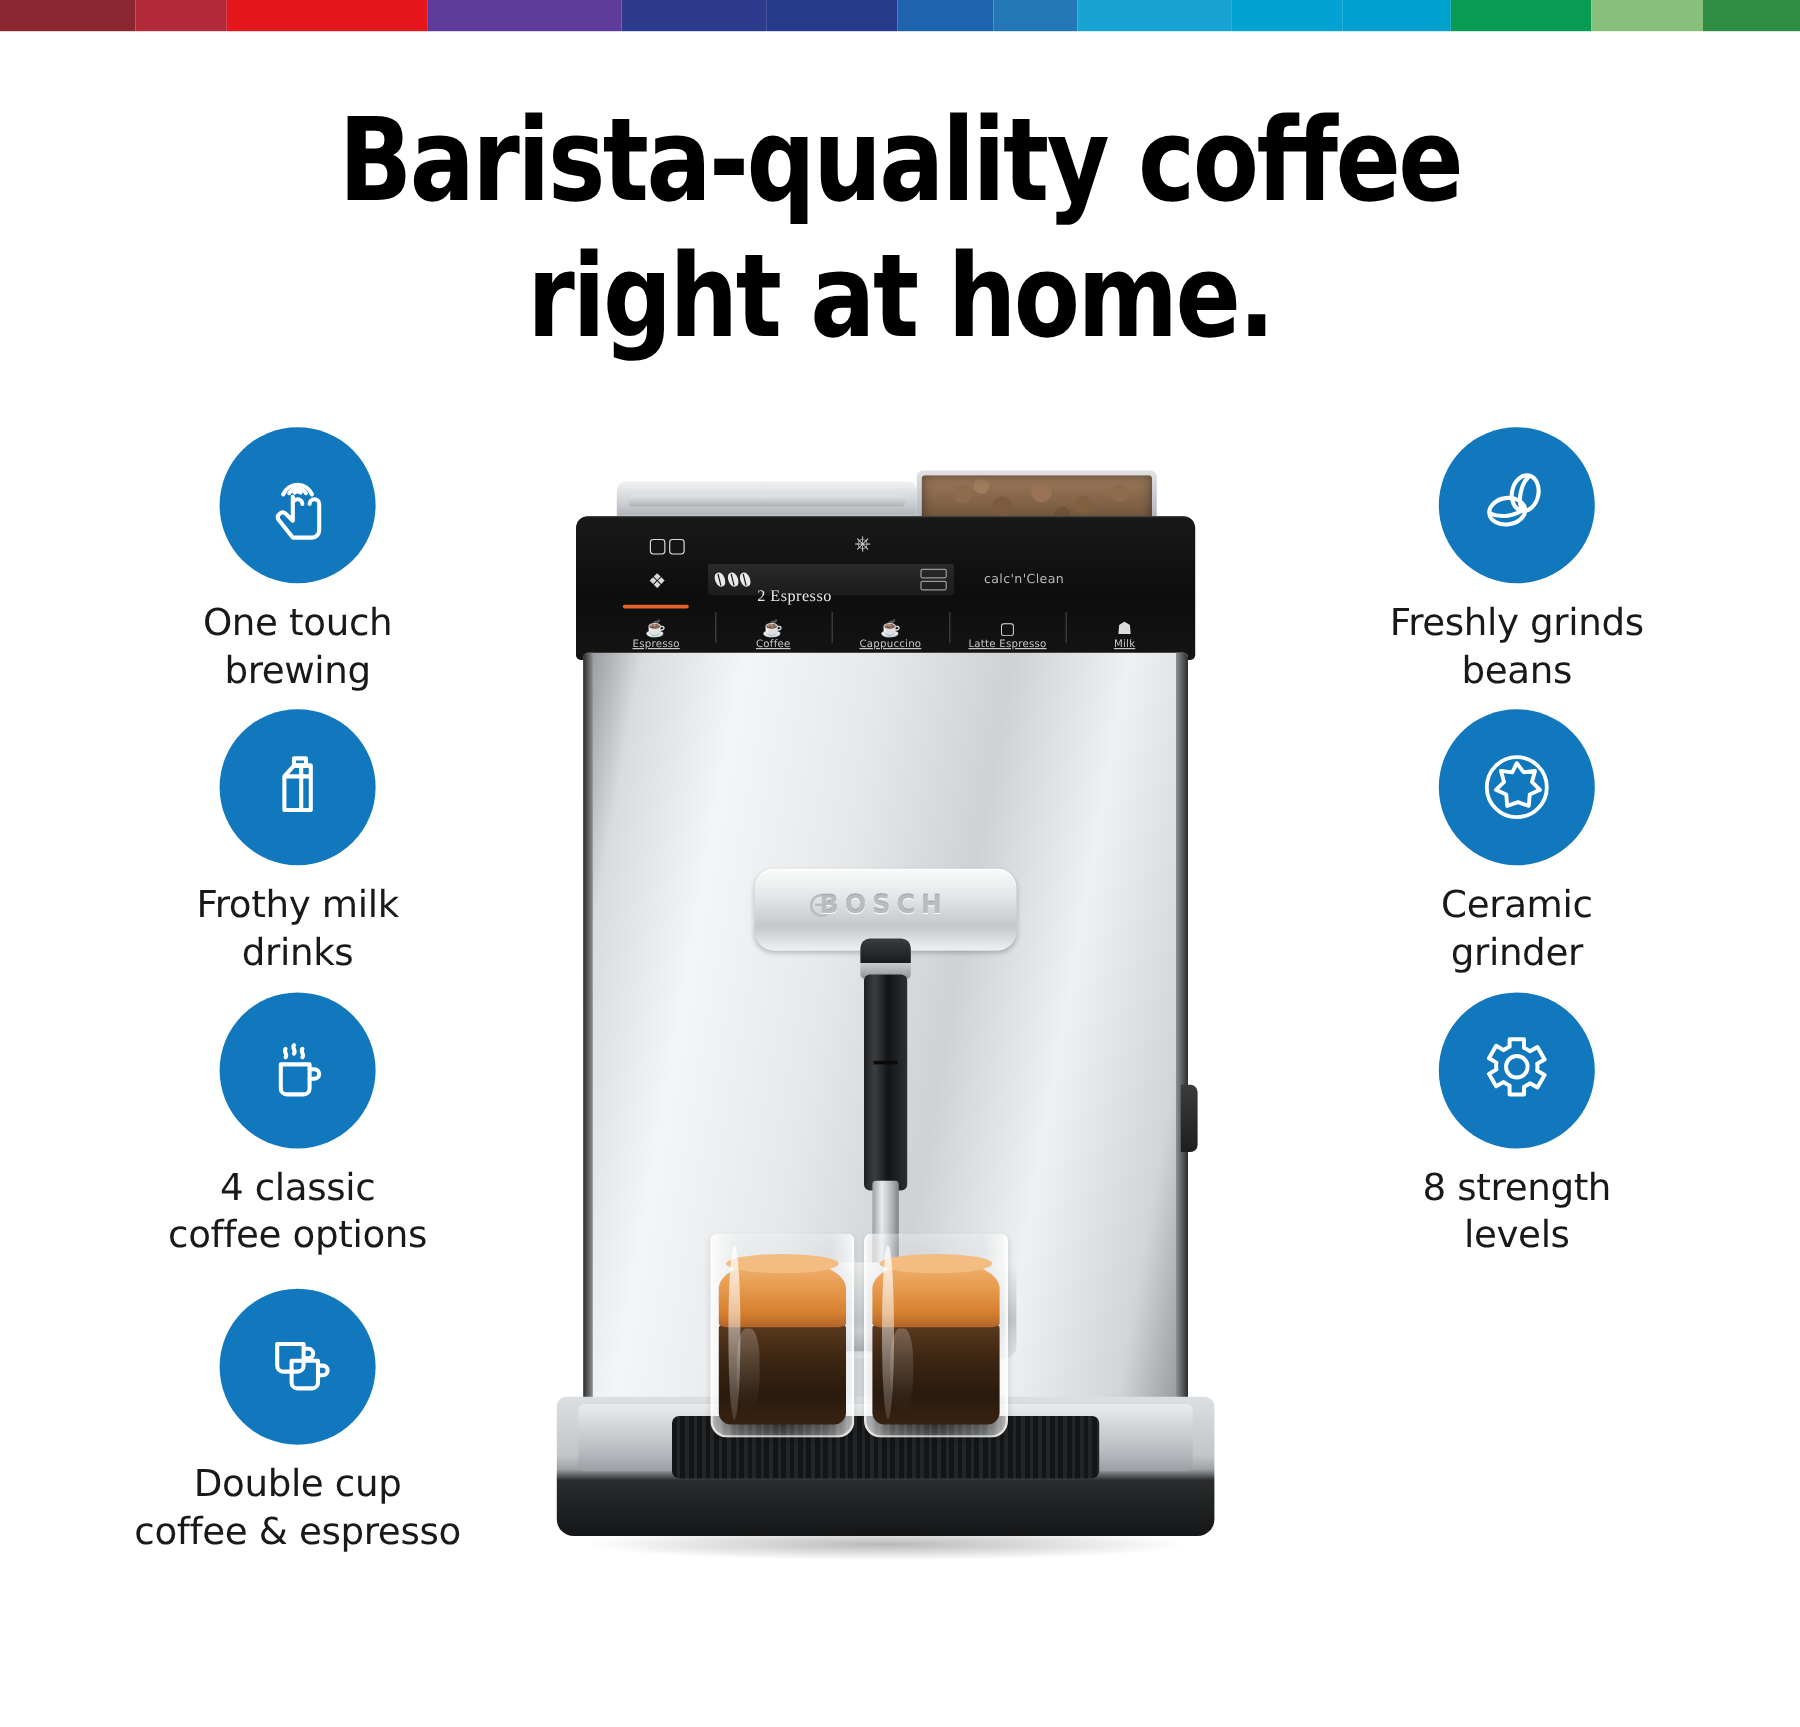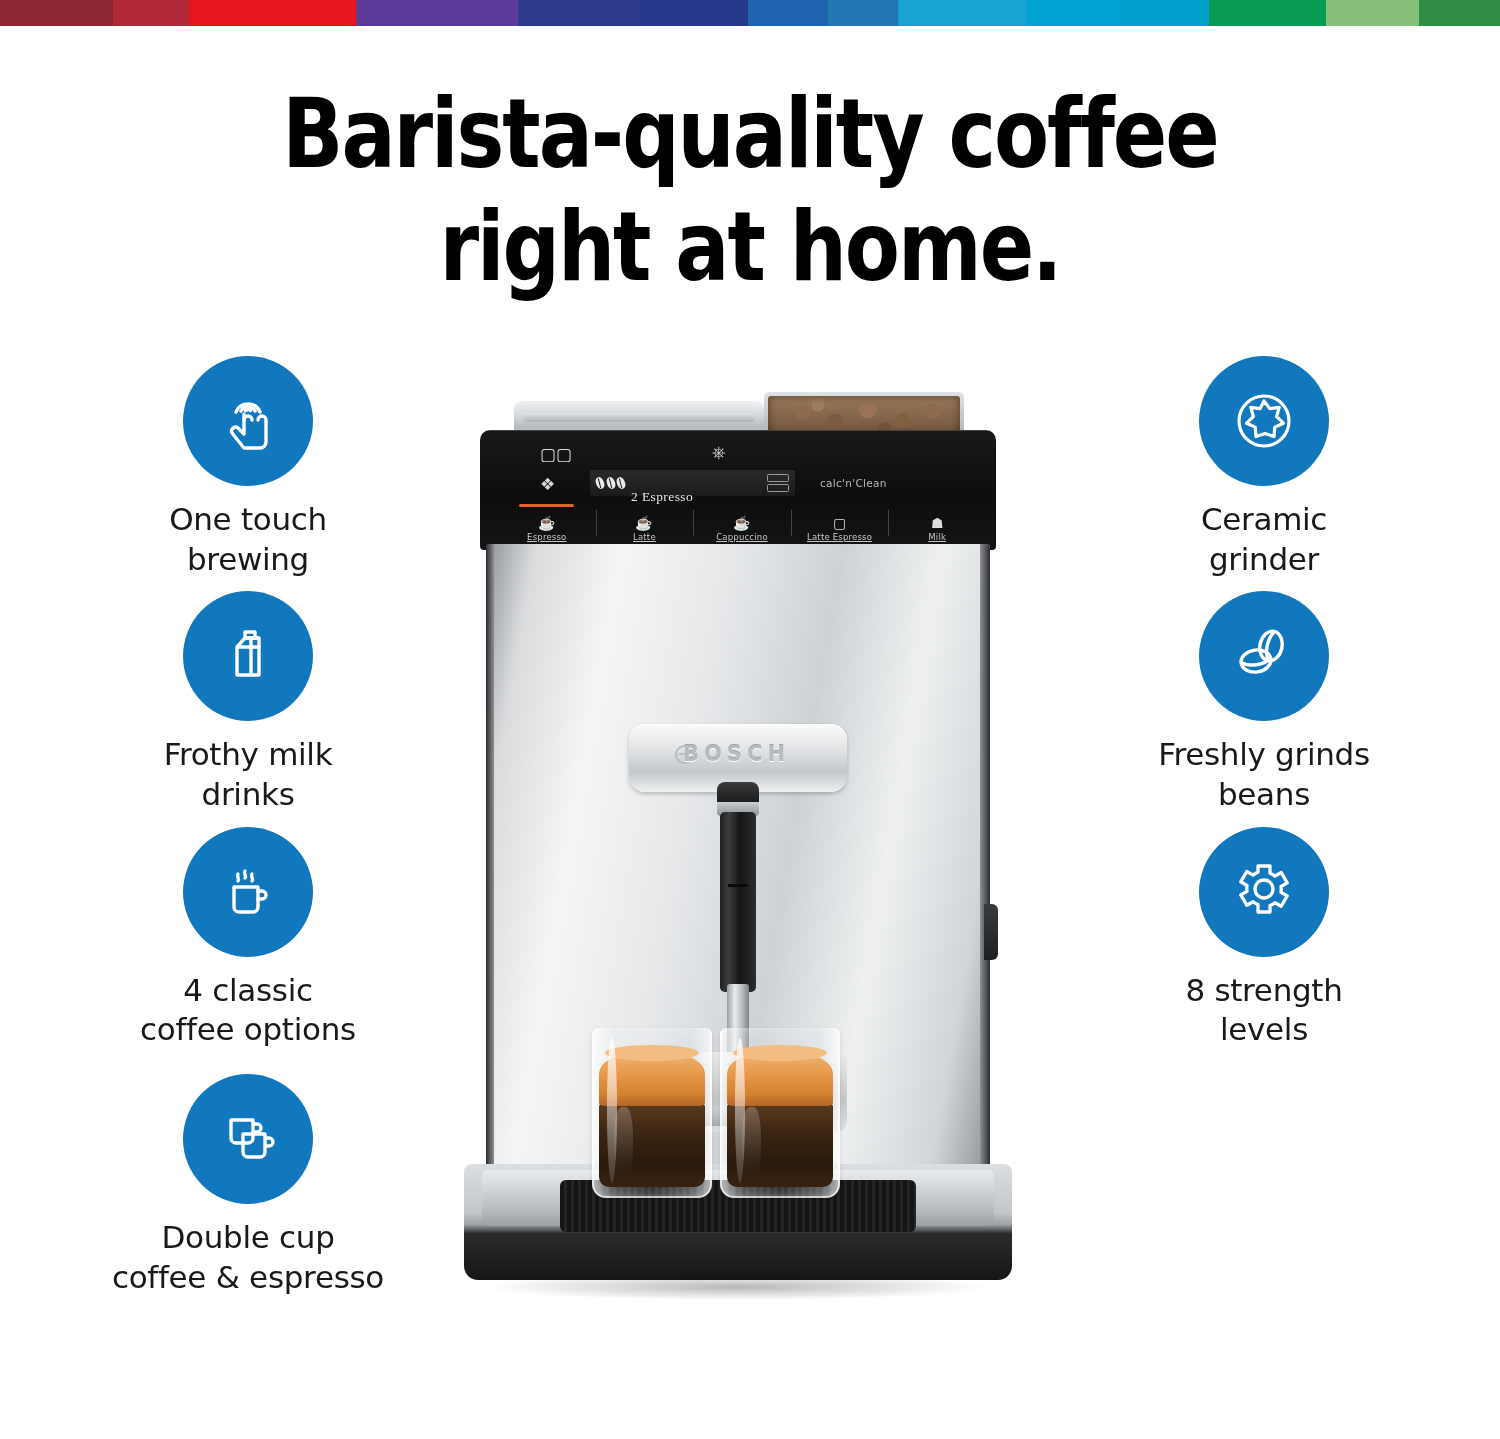--- a/index.html
+++ b/index.html
@@ -381,43 +381,43 @@
 coffee &amp; espresso</div>
   </div>
 
 </div>
 
 <div class="feat-col right">
 
   <div class="feature">
     <div class="badge" style="background: rgb(17, 120, 190);">
       <svg width="74" height="74" viewBox="0 0 74 74" aria-hidden="true">
-        <g fill="none" stroke="#fff" stroke-width="3.2" stroke-linejoin="round">
-          <circle cx="37" cy="37" r="25"></circle>
-          <path d="M37 17l5.8 7.6 9.4-1.2-2.6 9.2 6.8 6.6-8.6 3.9-.8 9.5-9-3.2-9 3.2-.8-9.5-8.6-3.9 6.8-6.6-2.6-9.2 9.4 1.2z"></path>
-        </g>
-      </svg>
-    </div>
-    <div class="feat-label">Ceramic
-grinder</div>
-  </div>
-
-  <div class="feature">
-    <div class="badge" style="background: rgb(17, 120, 190);">
-      <svg width="74" height="74" viewBox="0 0 74 74" aria-hidden="true">
         <g fill="none" stroke="#fff" stroke-width="3.4" stroke-linecap="round" stroke-linejoin="round">
           <ellipse cx="44" cy="27" rx="11" ry="15" transform="rotate(12 44 27)"></ellipse>
           <path d="M44 13c-5 7-5 21 0 28" transform="rotate(12 44 27)"></path>
           <ellipse cx="29" cy="42" rx="15" ry="11" transform="rotate(-8 29 42)"></ellipse>
           <path d="M15 42c7 5 21 5 28 0" transform="rotate(-8 29 42)"></path>
         </g>
       </svg>
     </div>
     <div class="feat-label">Freshly grinds
 beans</div>
+  </div>
+
+  <div class="feature">
+    <div class="badge" style="background: rgb(17, 120, 190);">
+      <svg width="74" height="74" viewBox="0 0 74 74" aria-hidden="true">
+        <g fill="none" stroke="#fff" stroke-width="3.2" stroke-linejoin="round">
+          <circle cx="37" cy="37" r="25"></circle>
+          <path d="M37 17l5.8 7.6 9.4-1.2-2.6 9.2 6.8 6.6-8.6 3.9-.8 9.5-9-3.2-9 3.2-.8-9.5-8.6-3.9 6.8-6.6-2.6-9.2 9.4 1.2z"></path>
+        </g>
+      </svg>
+    </div>
+    <div class="feat-label">Ceramic
+grinder</div>
   </div>
 
   <div class="feature">
     <div class="badge" style="background: rgb(17, 120, 190);">
       <svg width="74" height="74" viewBox="0 0 74 74" aria-hidden="true">
         <g fill="none" stroke="#fff" stroke-width="3.3" stroke-linejoin="round">
           <path d="M31 11h12v7.2a20 20 0 0 1 5 2.9l6.2-3.6 6 10.4-6.2 3.6a20 20 0 0 1 0 5.8l6.2 3.6-6 10.4-6.2-3.6a20 20 0 0 1-5 2.9V57H31v-7.4a20 20 0 0 1-5-2.9l-6.2 3.6-6-10.4 6.2-3.6a20 20 0 0 1 0-5.8l-6.2-3.6 6-10.4 6.2 3.6a20 20 0 0 1 5-2.9z"></path>
           <circle cx="37" cy="34" r="9"></circle>
         </g>
       </svg>
@@ -460,21 +460,21 @@
 
     <div class="drinkbar">
 
       <div class="drink active" style="--hl: #E2622A;">
         <span class="gi">☕</span>
         <span class="dl">Espresso</span>
       </div>
 
       <div class="drink">
         <span class="gi">☕</span>
-        <span class="dl">Latte</span>
+        <span class="dl">Coffee</span>
       </div>
 
       <div class="drink">
         <span class="gi">☕</span>
         <span class="dl">Cappuccino</span>
       </div>
 
       <div class="drink">
         <span class="gi">▢</span>
         <span class="dl">Latte Espresso</span>

